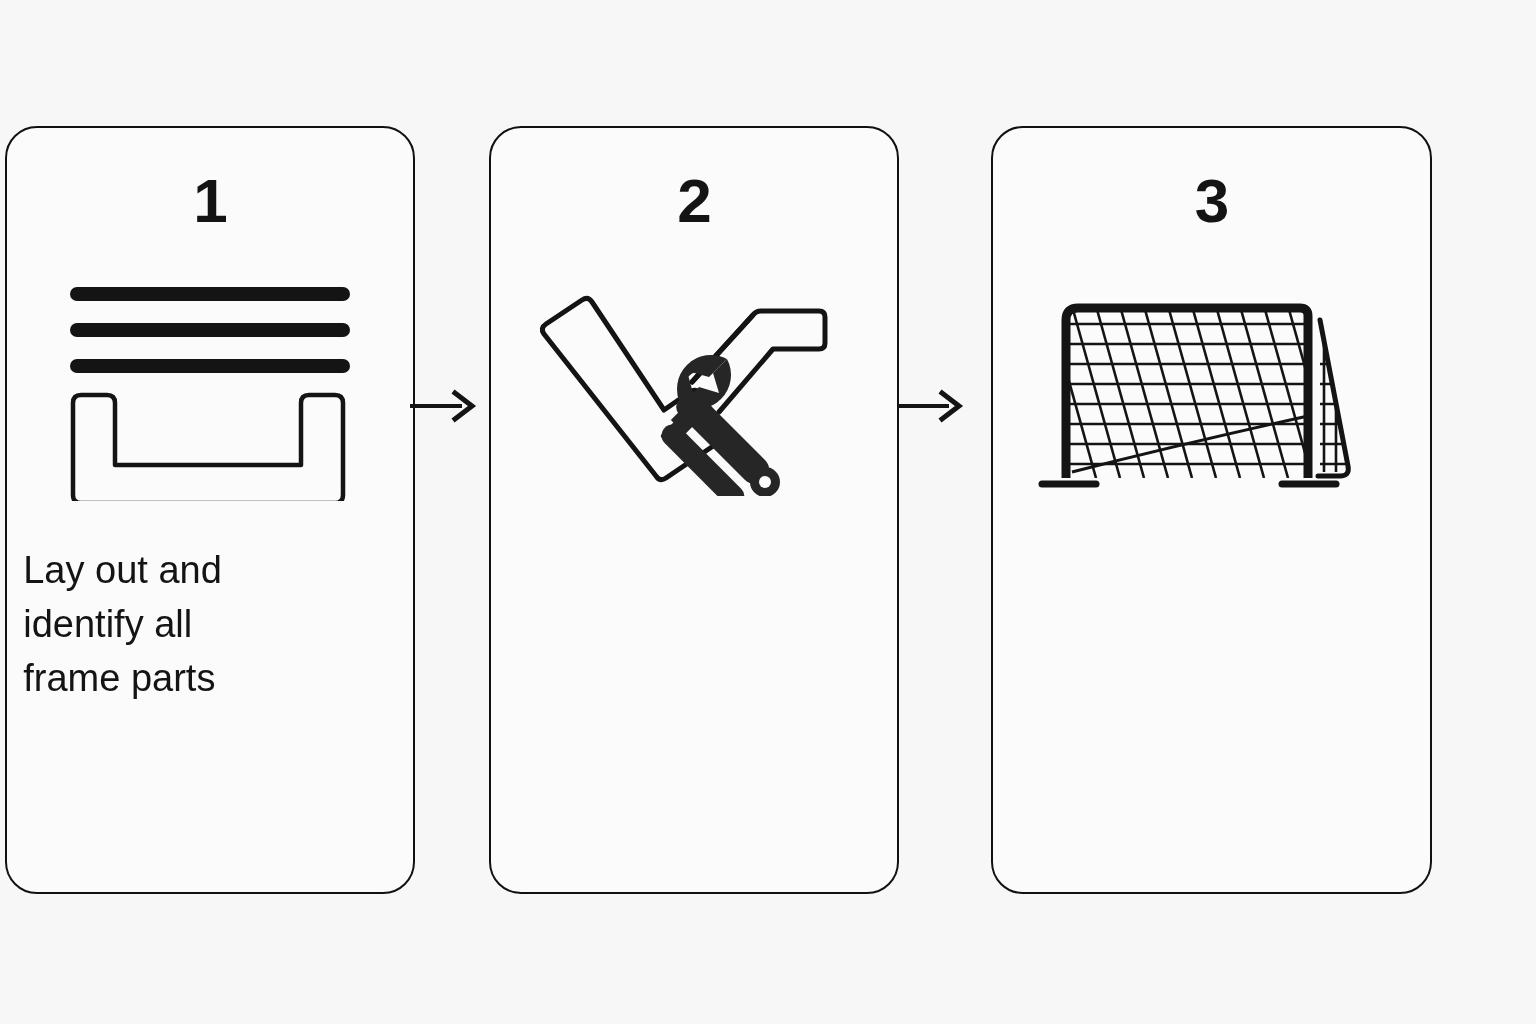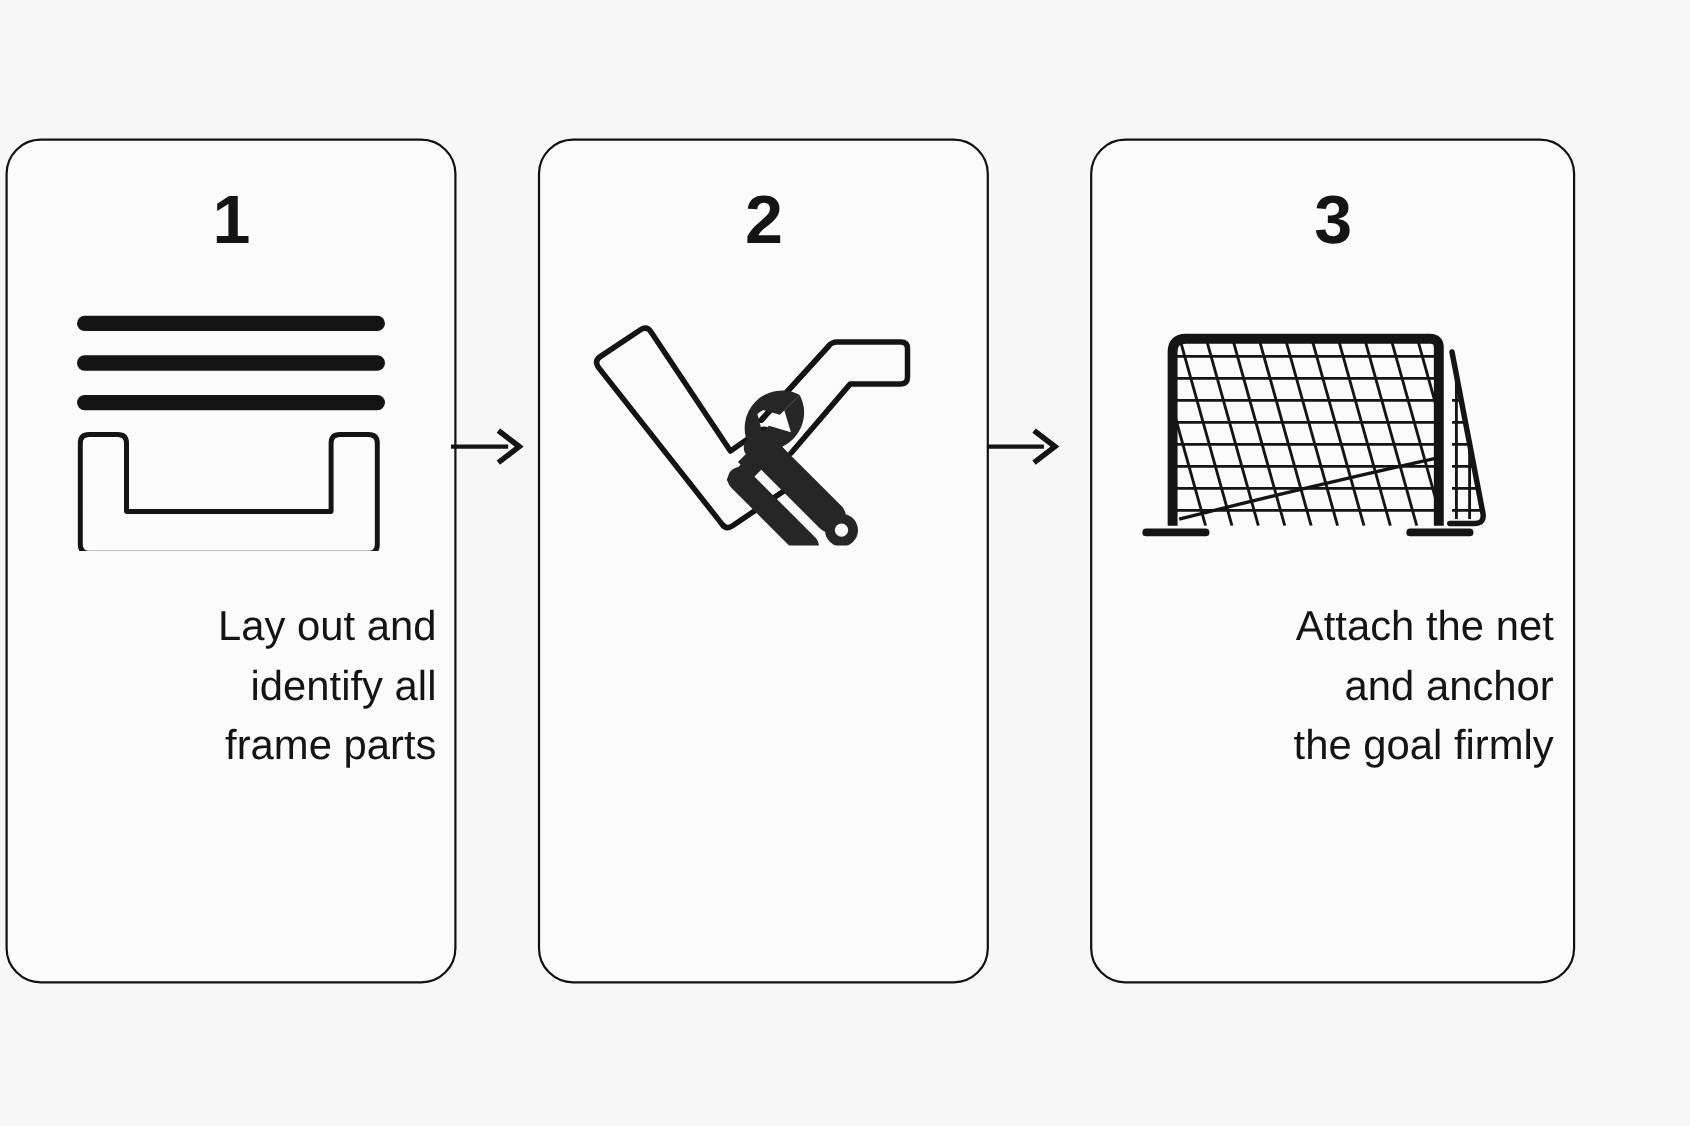--- a/index.html
+++ b/index.html
@@ -52,21 +52,21 @@
     margin-top: 34px;
     height: 250px;
     width: 100%;
     display: flex;
     align-items: center;
     justify-content: center;
   }
   .caption {
     margin-top: 28px;
     width: 92%;
-    text-align: right;
+    text-align: left;
     font-size: 38px;
     line-height: 1.42;
     color: #141414;
     font-weight: 400;
     white-space: pre-line;
   }
 
   
   .arrow {
     position: absolute;
@@ -195,18 +195,15 @@
         </g>
         <path d="M288 44 L316 190 q2 10 -8 10 L286 200" stroke="#141414" stroke-width="5" fill="none" stroke-linejoin="round" stroke-linecap="round"></path>
 
         <path d="M34 202 V44 q0 -12 12 -12 H268 q8 0 8 8 V202" stroke="#141414" stroke-width="9" fill="none" stroke-linejoin="round"></path>
 
         <path d="M10 208 H64" stroke="#141414" stroke-width="7" stroke-linecap="round"></path>
         <path d="M250 208 H304" stroke="#141414" stroke-width="7" stroke-linecap="round"></path>
       </svg>
     </div>
 
-    <div class="caption">Attach the net
-and anchor
-the goal firmly</div>
   </div>
 
 </div>
 
 </body></html>

